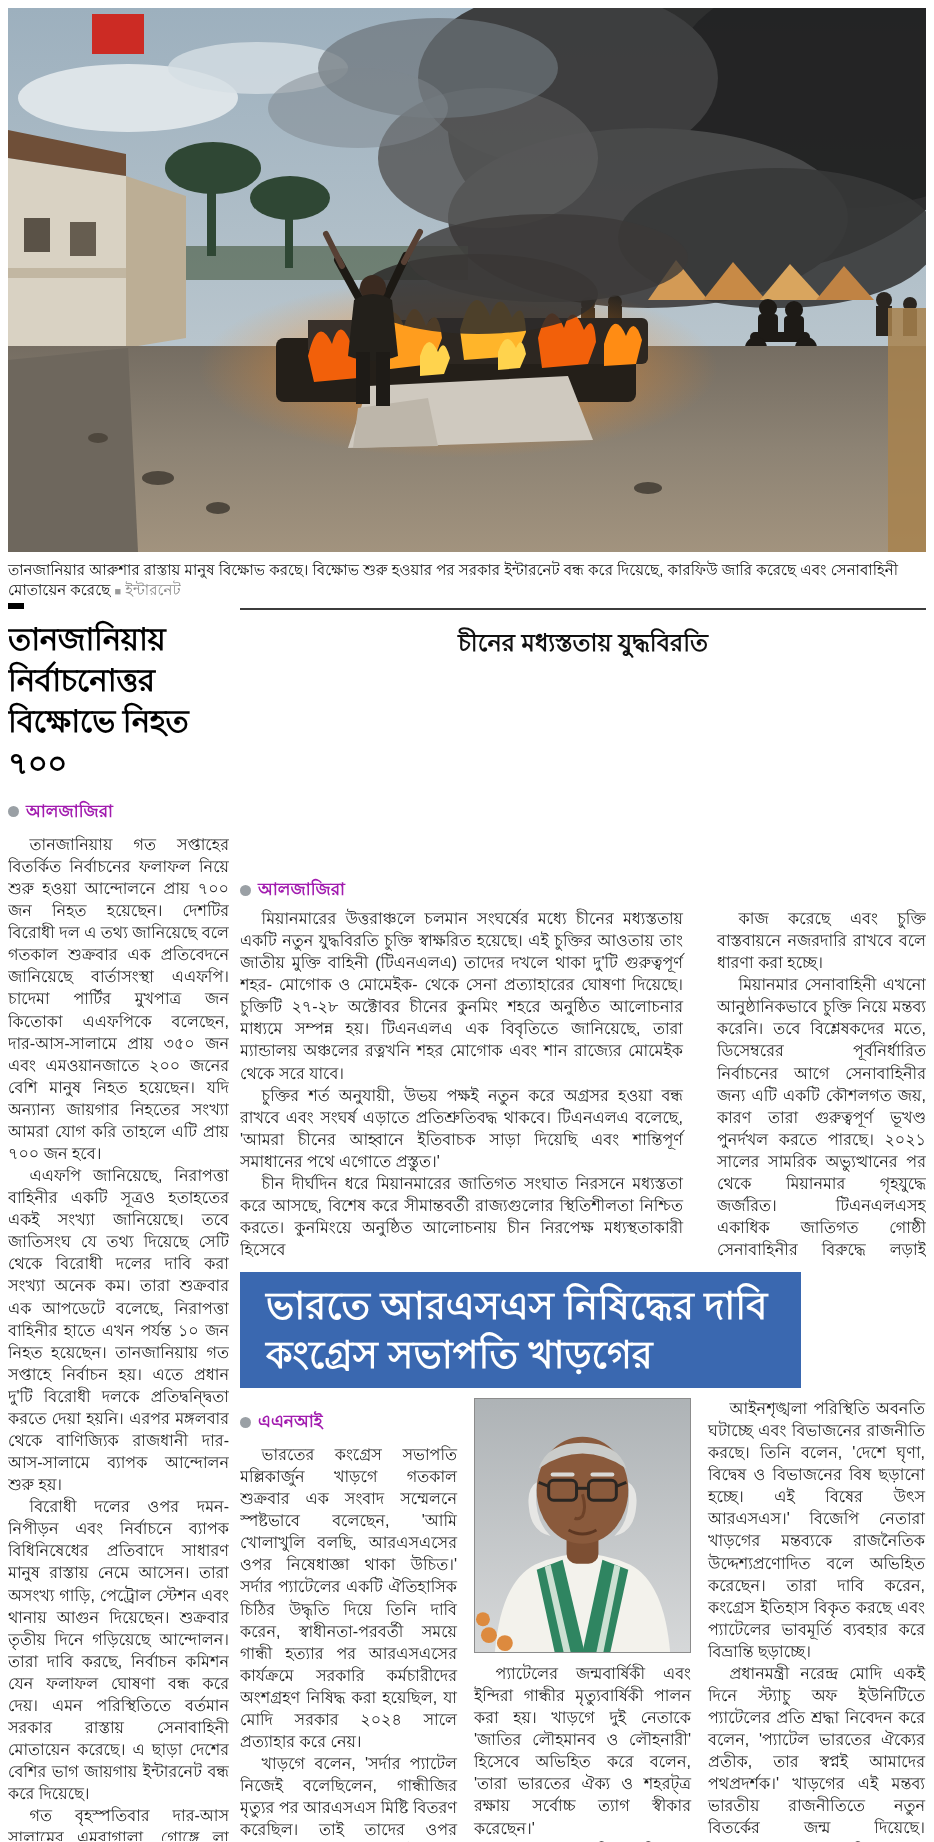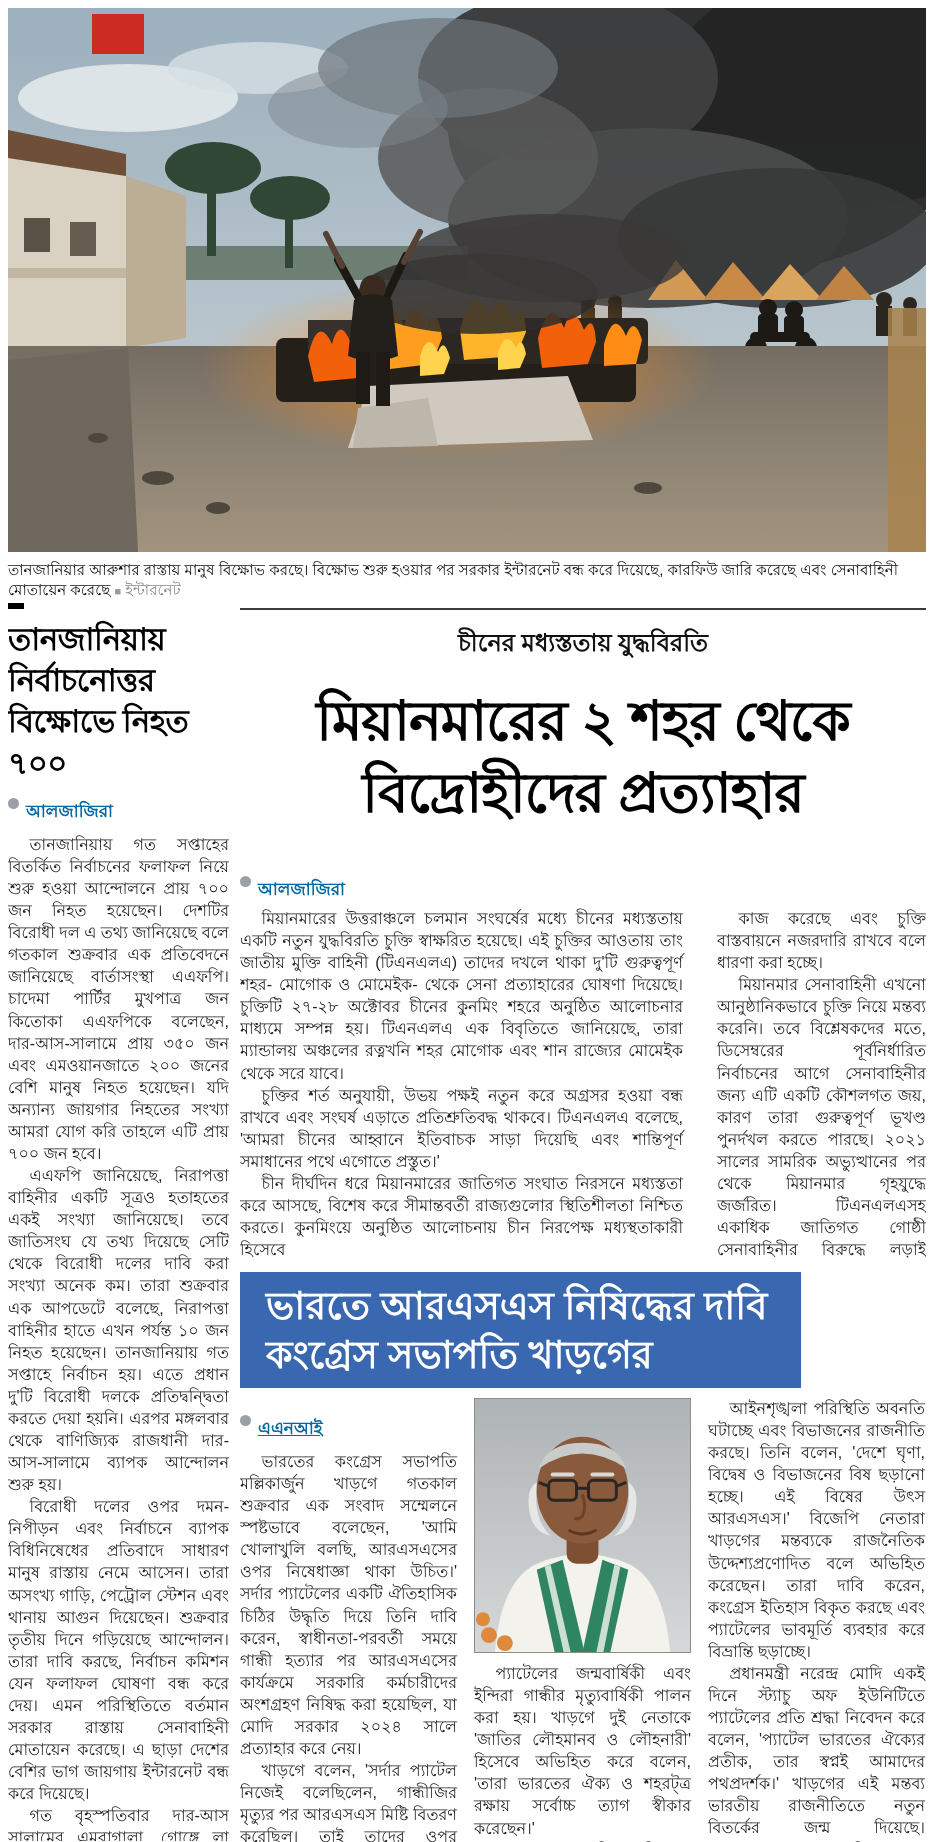--- a/index.html
+++ b/index.html
@@ -15,21 +15,21 @@
   .hero-caption {
     position:absolute; left:8px; top:560px; width:918px;
     font-size:15px; line-height:1.35; color:#111;
   }
   .credit { color:#8a8a8a; }
   .credit-sq { color:#9a9a9a; font-size:11px; }
   
   .left-col { position:absolute; left:8px; top:603px; width:221px; height:1238px; overflow:hidden; }
   .sec-dash { width:16px; height:6px; background:#000; margin-bottom:10px; }
   .tz-headline { font-size:31px; line-height:1.33; font-weight:bold; color:#000; letter-spacing:-0.5px; }
-  .byline { display:flex; gap:7px; margin:14px 0 8px 0; font-weight:bold; font-size:17px; color:#0369a1; }
+  .byline { display:flex; align-items:center; gap:7px; margin:14px 0 8px 0; font-weight:bold; font-size:17px; color:#a21caf; }
   .byline .dot { width:11px; height:11px; border-radius:50%; background:#9aa0a5; flex:0 0 auto; }
   .body-text p { font-size:16px; line-height:1.38; text-align:justify; text-indent:1.35em; color:#222; }
   
   .main { position:absolute; left:240px; top:598px; width:686px; height:1244px; }
   .top-rule { position:absolute; left:0; top:10px; width:686px; height:2px; background:#3c3c3c; }
   .mm-kicker { position:absolute; left:0; top:26px; width:686px; text-align:center; font-size:24px; font-weight:600; color:#111; }
   .mm-headline { position:absolute; left:0; top:88px; width:686px; text-align:center; font-size:55px; line-height:1.3; font-weight:800; color:#000; letter-spacing:-1px; }
   .mm-byline { position:absolute; left:0; top:278px; }
   .mm-byline .byline { margin:0; }
   .mm-body { position:absolute; left:0; top:310px; width:686px; height:358px; overflow:hidden; display:flex; gap:34px; }
@@ -38,21 +38,21 @@
   
   .blue-box {
     position:absolute; left:0; top:674px; width:561px; height:116px;
     background:#3a68b0; color:#ffffff; padding:10px 16px 0 26px;
     font-size:38px; line-height:1.28; font-weight:bold;
   }
   
   .india { position:absolute; left:0; top:800px; width:686px; height:444px; overflow:hidden; }
   .in-cols { display:flex; gap:17px; height:100%; }
   .in-col { width:217px; flex:0 0 auto; }
-  .in-col .byline { margin:17px 0 8px 0;text-decoration:underline; }
+  .in-col .byline { margin:10px 0 8px 0; }
   .kh-photo { width:217px; height:255px; border:1px solid #8c8c8c; background:#c0c3c5; margin-bottom:10px; overflow:hidden; }
   .kh-photo svg { display:block; width:100%; height:100%; }
 </style>
 </head>
 <body>
 
 <div class="page">
 
   <div class="hero">
     <svg viewBox="0 0 918 544" preserveAspectRatio="none">
@@ -194,24 +194,20 @@
       <p>তানজানিয়ায় গত সপ্তাহের বিতর্কিত নির্বাচনের ফলাফল নিয়ে শুরু হওয়া আন্দোলনে প্রায় ৭০০ জন নিহত হয়েছেন। দেশটির বিরোধী দল এ তথ্য জানিয়েছে বলে গতকাল শুক্রবার এক প্রতিবেদনে জানিয়েছে বার্তাসংস্থা এএফপি। চাদেমা পার্টির মুখপাত্র জন কিতোকা এএফপিকে বলেছেন, দার-আস-সালামে প্রায় ৩৫০ জন এবং এমওয়ানজাতে ২০০ জনের বেশি মানুষ নিহত হয়েছেন। যদি অন্যান্য জায়গার নিহতের সংখ্যা আমরা যোগ করি তাহলে এটি প্রায় ৭০০ জন হবে।</p>
       <p>এএফপি জানিয়েছে, নিরাপত্তা বাহিনীর একটি সূত্রও হতাহতের একই সংখ্যা জানিয়েছে। তবে জাতিসংঘ যে তথ্য দিয়েছে সেটি থেকে বিরোধী দলের দাবি করা সংখ্যা অনেক কম। তারা শুক্রবার এক আপডেটে বলেছে, নিরাপত্তা বাহিনীর হাতে এখন পর্যন্ত ১০ জন নিহত হয়েছেন। তানজানিয়ায় গত সপ্তাহে নির্বাচন হয়। এতে প্রধান দু'টি বিরোধী দলকে প্রতিদ্বন্দ্বিতা করতে দেয়া হয়নি। এরপর মঙ্গলবার থেকে বাণিজ্যিক রাজধানী দার-আস-সালামে ব্যাপক আন্দোলন শুরু হয়।</p>
       <p>বিরোধী দলের ওপর দমন-নিপীড়ন এবং নির্বাচনে ব্যাপক বিধিনিষেধের প্রতিবাদে সাধারণ মানুষ রাস্তায় নেমে আসেন। তারা অসংখ্য গাড়ি, পেট্রোল স্টেশন এবং থানায় আগুন দিয়েছেন। শুক্রবার তৃতীয় দিনে গড়িয়েছে আন্দোলন। তারা দাবি করছে, নির্বাচন কমিশন যেন ফলাফল ঘোষণা বন্ধ করে দেয়। এমন পরিস্থিতিতে বর্তমান সরকার রাস্তায় সেনাবাহিনী মোতায়েন করেছে। এ ছাড়া দেশের বেশির ভাগ জায়গায় ইন্টারনেট বন্ধ করে দিয়েছে।</p>
       <p>গত বৃহস্পতিবার দার-আস সালামের এমবাগালা, গোঙ্গে লা এমবোতো, কিলুভইয়া এলাকায় কারফিউ ভঙ্গ করে রাস্তায় নামেন মানুষ। এ সময় তাদের লক্ষ্য করে কাঁদানে গ্যাস ছোড়া হয়। এ ছাড়া সেখানে গোলাগুলির শব্দও শোনা যায়। তানজানিয়া ১৯৬১ সালে স্বাধীন হয়। এর পর থেকে দেশটির সরকার পরিচালনা করছে চামা চা মাপিনদুজি (সিসিএম) নামে একটি দল। যারা নতুন নির্বাচনের মাধ্যমে নিজেদের ক্ষমতার মেয়াদ আরো বাড়ানোর চেষ্টা করছে।</p>
     </div>
   </div>
 
   <div class="main">
     <div class="top-rule"></div>
     <div class="mm-kicker">চীনের মধ্যস্ততায় যুদ্ধবিরতি</div>
-    <div class="mm-headline">
-      <div>মিয়ানমারের ২ শহর থেকে</div>
-      <div>বিদ্রোহীদের প্রত্যাহার</div>
-    </div>
     <div class="mm-byline">
       <div class="byline">
         <span class="dot"></span>
         <span>আলজাজিরা</span>
       </div>
     </div>
     <div class="mm-body">
       <div class="mm-wide body-text">
         <p>মিয়ানমারের উত্তরাঞ্চলে চলমান সংঘর্ষের মধ্যে চীনের মধ্যস্ততায় একটি নতুন যুদ্ধবিরতি চুক্তি স্বাক্ষরিত হয়েছে। এই চুক্তির আওতায় তাং জাতীয় মুক্তি বাহিনী (টিএনএলএ) তাদের দখলে থাকা দু'টি গুরুত্বপূর্ণ শহর- মোগোক ও মোমেইক- থেকে সেনা প্রত্যাহারের ঘোষণা দিয়েছে। চুক্তিটি ২৭-২৮ অক্টোবর চীনের কুনমিং শহরে অনুষ্ঠিত আলোচনার মাধ্যমে সম্পন্ন হয়। টিএনএলএ এক বিবৃতিতে জানিয়েছে, তারা ম্যান্ডালয় অঞ্চলের রত্নখনি শহর মোগোক এবং শান রাজ্যের মোমেইক থেকে সরে যাবে।</p>
         <p>চুক্তির শর্ত অনুযায়ী, উভয় পক্ষই নতুন করে অগ্রসর হওয়া বন্ধ রাখবে এবং সংঘর্ষ এড়াতে প্রতিশ্রুতিবদ্ধ থাকবে। টিএনএলএ বলেছে, 'আমরা চীনের আহ্বানে ইতিবাচক সাড়া দিয়েছি এবং শান্তিপূর্ণ সমাধানের পথে এগোতে প্রস্তুত।'</p>

